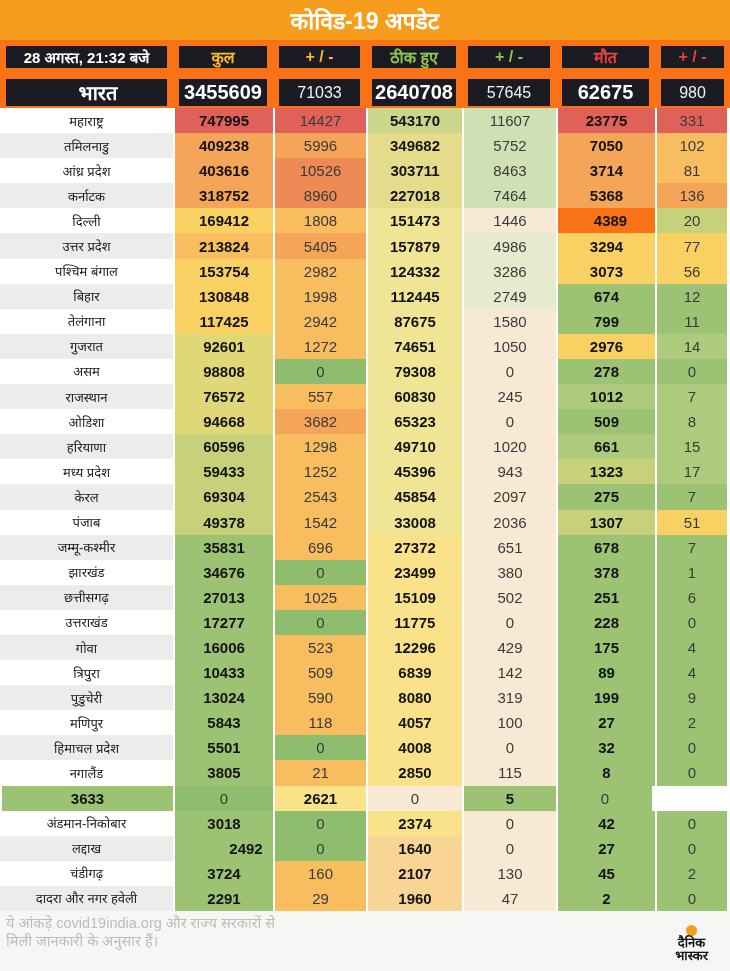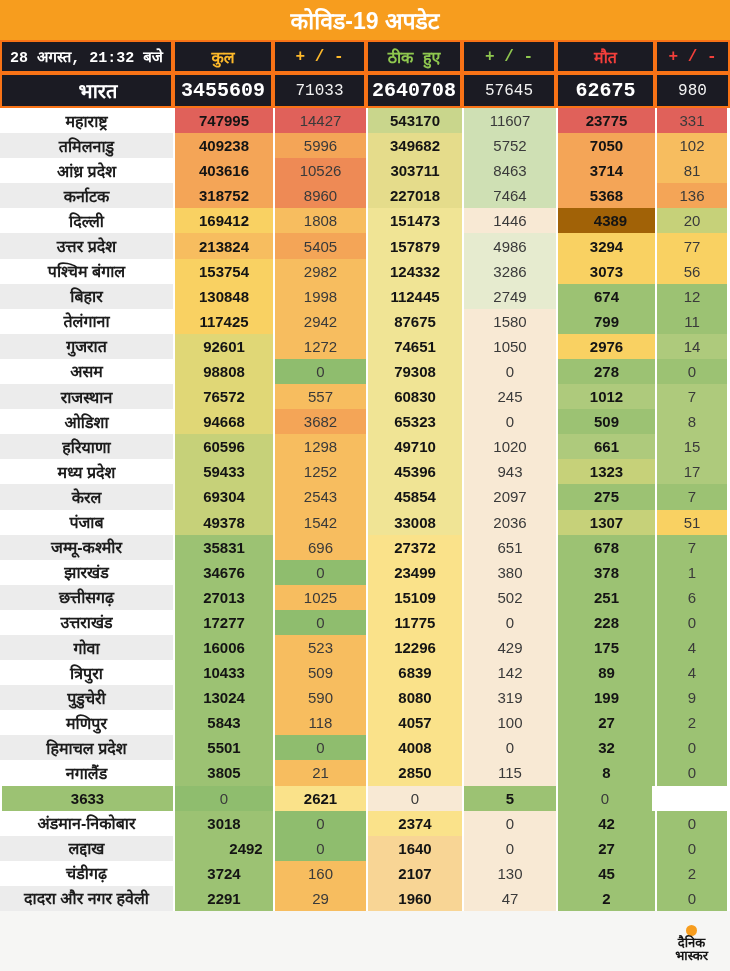--- a/index.html
+++ b/index.html
@@ -27,47 +27,46 @@
     font-size: 23px;
     font-weight: bold;
   }
   
   .grid-row {
     display: grid;
     grid-template-columns: 173px 100px 93px 96px 94px 99px 75px;
   }
   .dark-row .dcell {
     background: #1b1b23;
-    border: 2px solid #f97316;
+    border: 6px solid #f97316;
     display: flex;
     align-items: center;
     justify-content: center;
     color: #ffffff;
-    font-family: Liberation Mono, monospace;
   }
   .header-row { height: 33px; }
   .header-row .dcell { font-weight: bold; font-size: 16px; }
   .header-row .date-cell { font-size: 15px; }
   .india-row { height: 35px; }
   .india-row .name-cell { font-size: 20px; font-weight: bold; padding-left: 23px; }
   .india-row .main { font-size: 20px; font-weight: bold; }
   .india-row .delta { font-size: 16px; color: #f2f2f2; }
   
   .trow { height: 25.1px; }
   .trow .cell {
     display: flex;
     align-items: center;
     justify-content: center;
     overflow: hidden;
     white-space: nowrap;
   }
   .trow .state {
     background: #ffffff;
-    font-weight: bold;
-    font-size: 16px;
+    font-weight: normal;
+    font-size: 13px;
     color: #1c1c1c;
   }
   .trow.alt .state { background: #ececec; }
   .trow .val { border-left: 2px solid #ffffff; }
   .trow .main { font-weight: bold; font-size: 15px; color: #141414; }
   .trow .delta { font-size: 15px; color: #3a3a3a; }
   .trow .val:last-child { border-right: 3px solid #ffffff; }
   
   .footer {
     position: relative;
@@ -166,21 +165,21 @@
         <div class="cell val delta" style="background: rgb(207, 224, 180);">7464</div>
         <div class="cell val main" style="background: rgb(244, 165, 87);">5368</div>
         <div class="cell val delta" style="background: rgb(244, 165, 87);">136</div>
       </div>
       <div class="grid-row trow">
         <div class="cell state">दिल्ली</div>
         <div class="cell val main" style="background: rgb(249, 209, 98);">169412</div>
         <div class="cell val delta" style="background: rgb(247, 189, 95);">1808</div>
         <div class="cell val main" style="background: rgb(240, 228, 149);">151473</div>
         <div class="cell val delta" style="background: rgb(248, 233, 212);">1446</div>
-        <div class="cell val main" style="background: #a16207; padding-left: 8px;">4389</div>
+        <div class="cell val main" style="background: #f97316; padding-left: 8px;">4389</div>
         <div class="cell val delta" style="background: rgb(198, 209, 121);">20</div>
       </div>
       <div class="grid-row trow alt">
         <div class="cell state">उत्तर प्रदेश</div>
         <div class="cell val main" style="background: rgb(247, 189, 95);">213824</div>
         <div class="cell val delta" style="background: rgb(244, 165, 87);">5405</div>
         <div class="cell val main" style="background: rgb(240, 228, 149);">157879</div>
         <div class="cell val delta" style="background: rgb(230, 235, 207);">4986</div>
         <div class="cell val main" style="background: rgb(249, 209, 98);">3294</div>
         <div class="cell val delta" style="background: rgb(249, 209, 98);">77</div>
@@ -414,20 +413,24 @@
         <div class="cell val main" style="background: rgb(156, 194, 115);">2291</div>
         <div class="cell val delta" style="background: rgb(247, 189, 95);">29</div>
         <div class="cell val main" style="background: rgb(248, 213, 149);">1960</div>
         <div class="cell val delta" style="background: rgb(248, 233, 212);">47</div>
         <div class="cell val main" style="background: rgb(156, 194, 115);">2</div>
         <div class="cell val delta" style="background: rgb(156, 194, 115);">0</div>
       </div>
     </div>
 
   <div class="footer">
+    <div class="note">
+      <div>ये आंकड़े covid19india.org और राज्य सरकारों से</div>
+      <div>मिली जानकारी के अनुसार हैं।</div>
+    </div>
     <div class="logo">
       <div class="dot" style="background: rgb(247, 157, 30);"></div>
       <div class="l1">दैनिक</div>
       <div class="l2">भास्कर</div>
     </div>
   </div>
 
 </div>
 
 </body></html>

